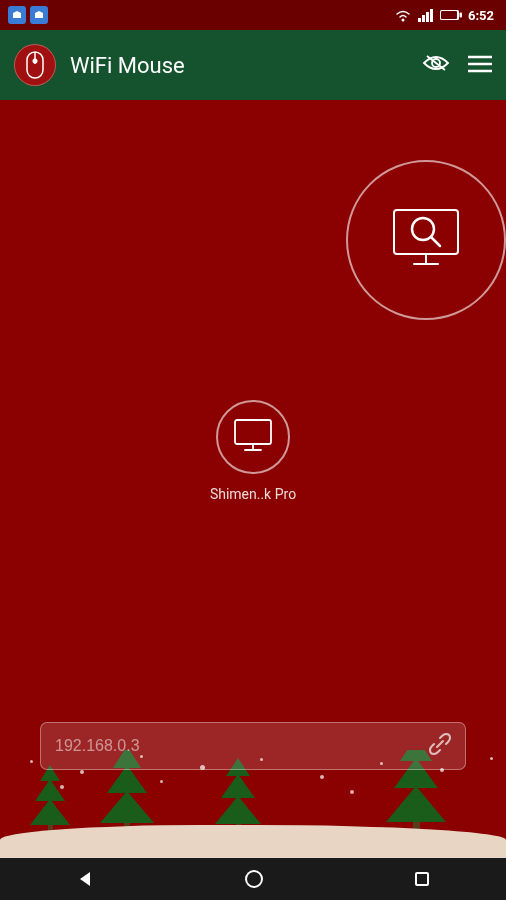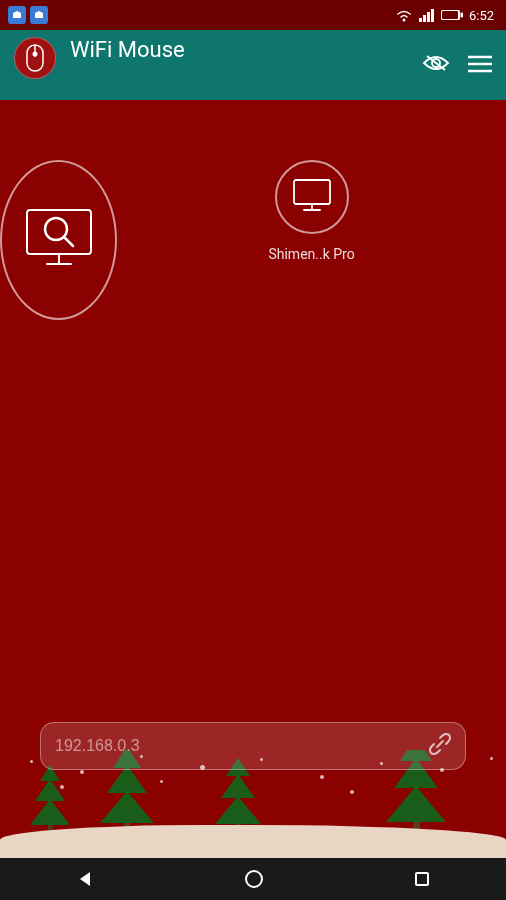--- a/index.html
+++ b/index.html
@@ -46,30 +46,31 @@
 
     .status-bar-right {
       display: flex;
       align-items: center;
       gap: 6px;
     }
 
     .status-time {
       color: white;
       font-size: 13px;
-      font-weight: 400;
+      font-weight: 700;
       text-align: center;
     }
 
     
     .app-header {
       width: 100%;
       height: 70px;
-      background: #0f766e;
-      display: flex;
+      background: #14532d;
+      display: flex;
+      align-items: center;
       padding: 7px 14px;
       position: relative;
       z-index: 10;
     }
 
     .app-logo {
       width: 42px;
       height: 42px;
       border-radius: 50%;
       background: #a01010;
@@ -97,22 +98,22 @@
       color: white;
       font-size: 22px;
       cursor: pointer;
     }
 
     
     .main-content {
       width: 100%;
       background: #8b0000;
       display: flex;
-      flex-direction: row;
-      align-items: flex-start;
+      flex-direction: column;
+      align-items: flex-end;
       padding-top: 60px;
       position: relative;
       z-index: 5;
     }
 
     
     .search-circle {
       width: 160px;
       height: 160px;
       border-radius: 50%;
@@ -169,21 +170,21 @@
       position: absolute;
       bottom: 130px;
       left: 40px;
       right: 40px;
       z-index: 10;
     }
 
     .ip-input-wrapper {
       background: rgba(255,255,255,0.15);
       border: 1px solid rgba(255,255,255,0.35);
-      border-radius: 14px;
+      border-radius: 7px;
       display: flex;
       align-items: center;
       padding: 10px 14px;
     }
 
     .ip-input {
       flex: 1;
       background: transparent;
       border: none;
       outline: none;

